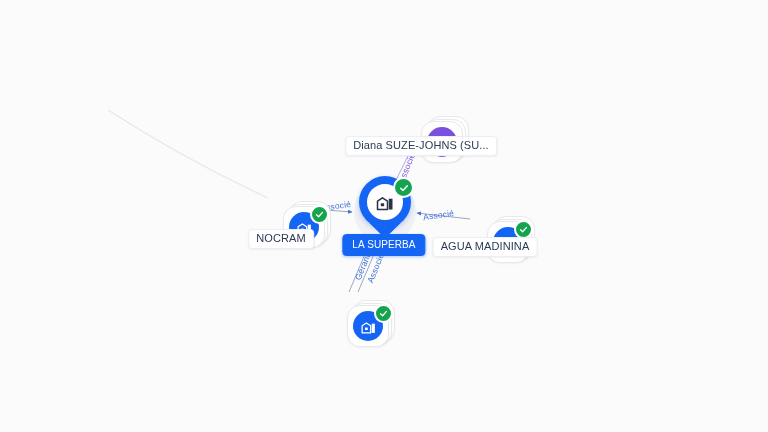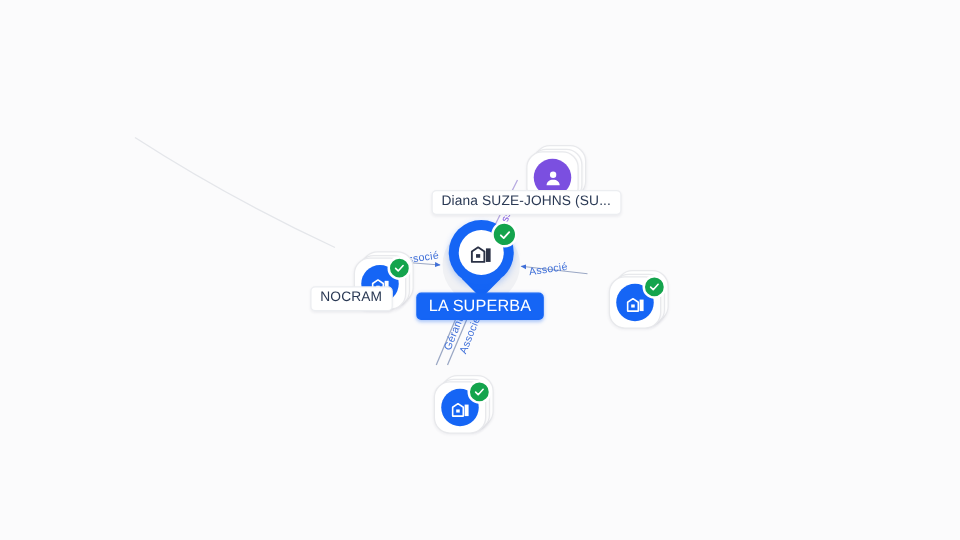--- a/index.html
+++ b/index.html
@@ -153,21 +153,21 @@
     line-height: 13px;
     color: #2b3a55;
     white-space: nowrap;
     box-shadow: 0 1px 2px rgba(30,40,70,0.06);
     letter-spacing: 0.1px;
   }
   .node-label.primary {
     background: #1565f5;
     border-color: #1565f5;
     color: #ffffff;
-    font-size: 13px;
+    font-size: 10px;
     padding: 3px 9px 4px 9px;
     box-shadow: 0 1px 3px rgba(21,101,245,0.35);
   }
 
   
   .edge-label {
     position: absolute;
     font-size: 8.5px;
     letter-spacing: 0.2px;
     white-space: nowrap;
@@ -250,20 +250,21 @@
           </svg>
         </div>
         <div class="badge">
           <svg width="9" height="9" viewBox="0 0 24 24" aria-hidden="true">
             <path d="M4 12.5 L9.5 18 L20 6.5" fill="none" stroke="#ffffff" stroke-width="3.4" stroke-linecap="round" stroke-linejoin="round"></path>
           </svg>
         </div>
       </div>
     </div>
   </div>
+  <div class="node-label" style="left:485px; top:237px;">AGUA MADININA</div>
 
   <div class="node" style="left:347px; top:305px;">
     <div class="node-stack" style="left:0; top:0;">
       <div class="card c3"></div>
       <div class="card c2"></div>
       <div class="card c1">
         <div class="disc company">
           <svg width="17" height="17" viewBox="0 0 24 24" aria-hidden="true">
             <path d="M3 21V11l6-4 6 4v10H3z" fill="none" stroke="#ffffff" stroke-width="1.8" stroke-linejoin="round"></path>
             <rect x="16.5" y="8" width="4.5" height="13" fill="#ffffff"></rect>
@@ -286,21 +287,21 @@
       <div class="card c1">
         <div class="disc person">
           <svg width="17" height="17" viewBox="0 0 24 24" aria-hidden="true">
             <circle cx="12" cy="8.2" r="3.6" fill="#ffffff"></circle>
             <path d="M4.6 20c0-4.2 3.4-6.3 7.4-6.3s7.4 2.1 7.4 6.3z" fill="#ffffff"></path>
           </svg>
         </div>
       </div>
     </div>
   </div>
-  <div class="node-label" style="left:421px; top:152px;">Diana SUZE-JOHNS (SU...</div>
+  <div class="node-label" style="left:421px; top:136px;">Diana SUZE-JOHNS (SU...</div>
 
   <div class="node" style="left:385px; top:212px;">
     <div class="pin-halo"></div>
     <div class="pin-wrap">
       <div class="pin-tail"></div>
       <div class="pin-body"></div>
       <div class="pin-inner">
         <svg width="20" height="20" viewBox="0 0 24 24" aria-hidden="true">
           <path d="M3 21V11l6-4 6 4v10H3z" fill="none" stroke="#2b3246" stroke-width="1.8" stroke-linejoin="round"></path>
           <rect x="16.5" y="8" width="4.5" height="13" fill="#2b3246"></rect>

